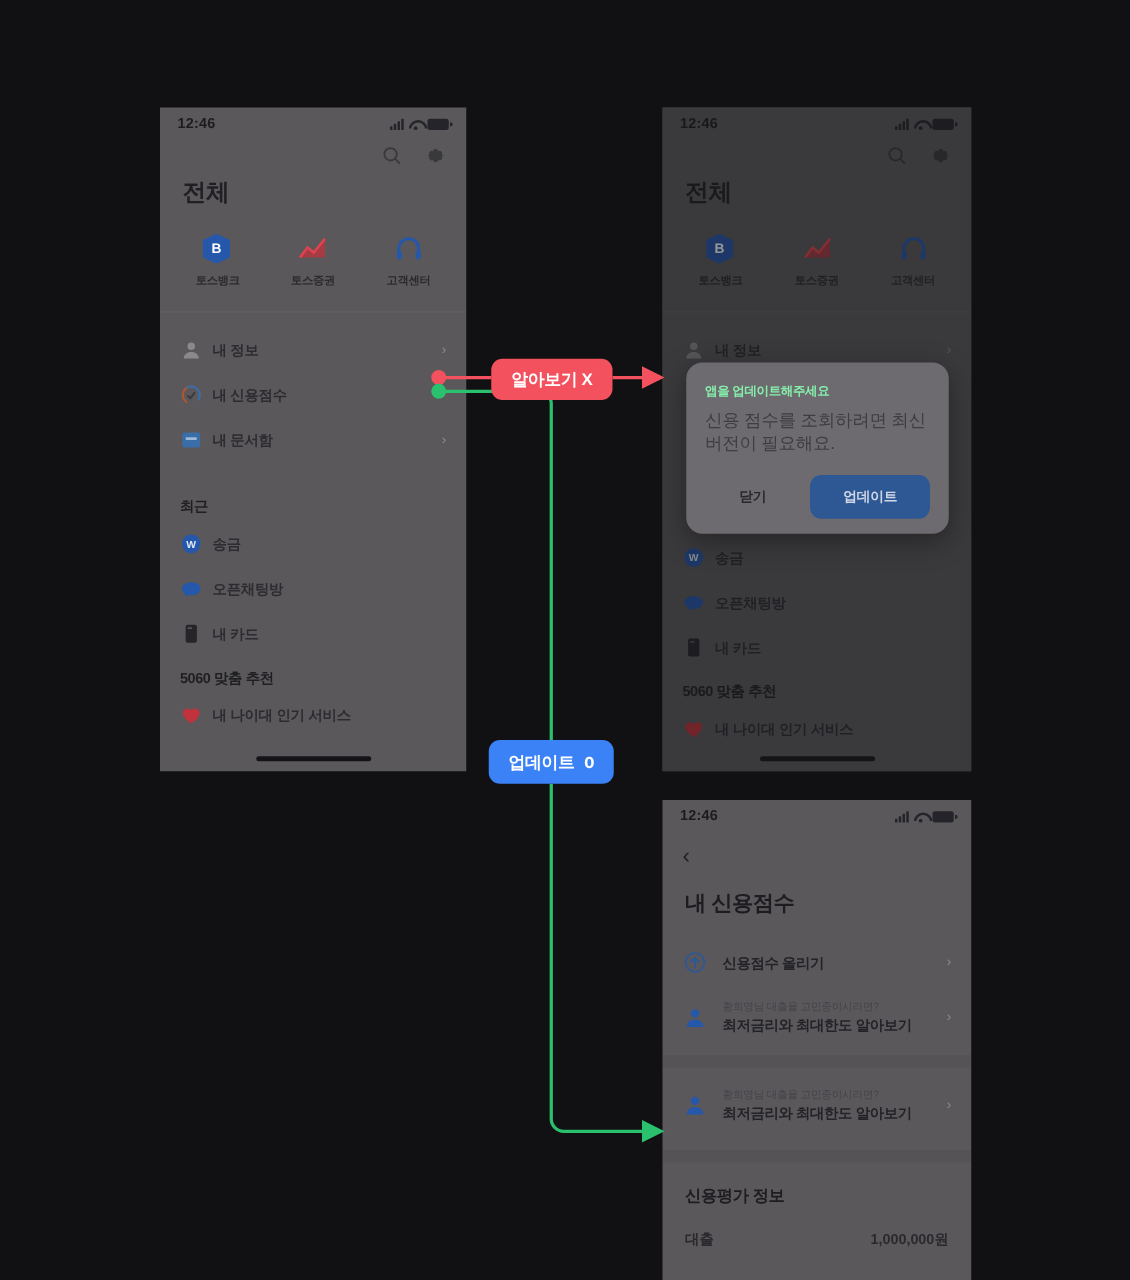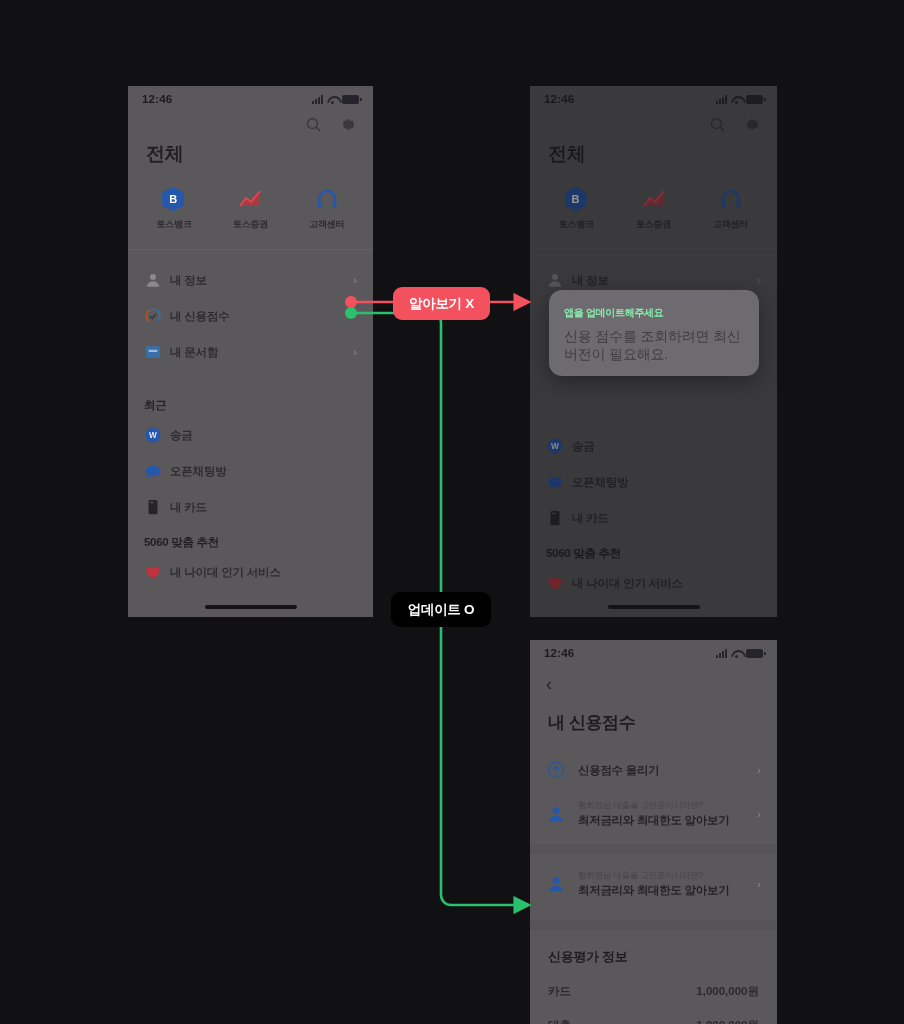--- a/index.html
+++ b/index.html
@@ -135,21 +135,21 @@
   .anno { position: absolute; inset: 0; pointer-events: none; }
   .anno svg { position: absolute; inset: 0; width: 904px; height: 1024px; }
 
   .tag {
     position: absolute; border-radius: 9px;
     font-size: 13.5px; font-weight: 700; color: #ffffff;
     display: flex; align-items: center; justify-content: center;
     letter-spacing: -.3px; white-space: nowrap;
   }
   .tag-x { left: 393px; top: 287px; width: 97px; height: 33px; background: #f4515f; }
-  .tag-o { left: 391px; top: 592px; width: 100px; height: 35px; background: #000000; }
+  .tag-o { left: 391px; top: 592px; width: 100px; height: 35px; background: #3b82f6; font-family: Liberation Mono, monospace; }
 </style>
 </head>
 <body>
 
 <div id="canvas">
 
   <div class="phone p1">
     <div class="statusbar">
       <span class="sb-time">12:46</span>
       <span class="sb-right">
@@ -402,20 +402,24 @@
       <span class="rlabel">내 나이대 인기 서비스</span>
     </div>
 
     <div class="home-ind"></div>
 
     <div class="dimmer"></div>
 
     <div class="modal">
       <div class="modal-title">앱을 업데이트해주세요</div>
       <div class="modal-body">신용 점수를 조회하려면 최신 버전이 필요해요.</div>
+      <div class="modal-actions">
+        <div class="btn-ghost">닫기</div>
+        <div class="btn-primary">업데이트</div>
+      </div>
     </div>
   </div>
 
   <div class="phone p3">
     <div class="statusbar">
       <span class="sb-time">12:46</span>
       <span class="sb-right">
         <span class="sig">
             <i></i>
             <i></i>
@@ -473,24 +477,20 @@
           <span class="p3main">최저금리와 최대한도 알아보기</span>
         </span>
         <span class="chev">›</span>
       </div>
 
       <div class="p3gap" style="margin-top:14px"></div>
 
       <div class="p3sect">신용평가 정보</div>
 
       <div style="margin-top:8px">
-        <div class="kvrow">
-          <span class="kvk">카드</span>
-          <span class="kvv">1,000,000원</span>
-        </div>
         <div class="kvrow">
           <span class="kvk">대출</span>
           <span class="kvv">1,000,000원</span>
         </div>
       </div>
     </div>
   </div>
 
   <div class="anno">
     <svg viewBox="0 0 904 1024">

